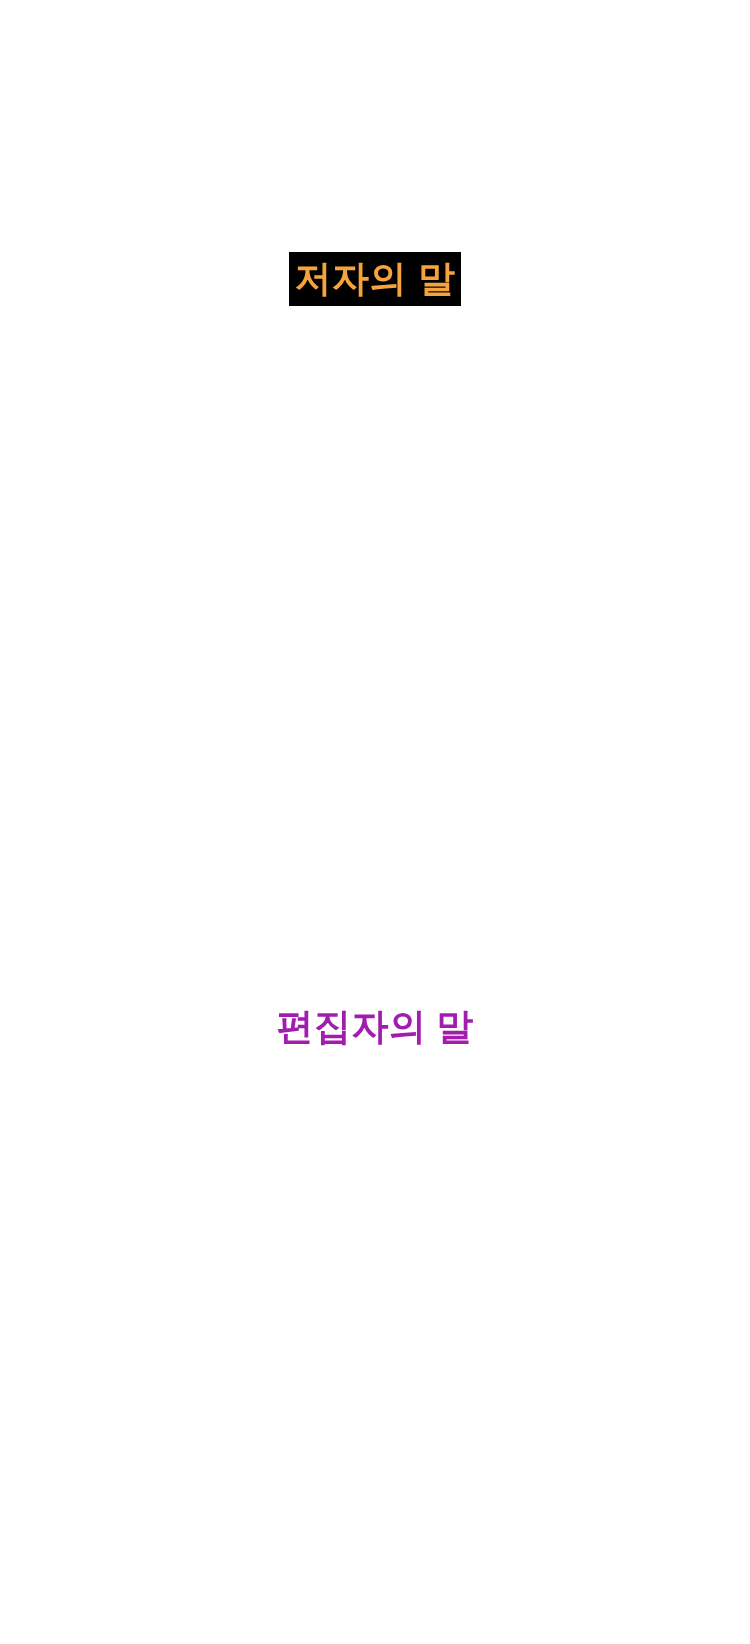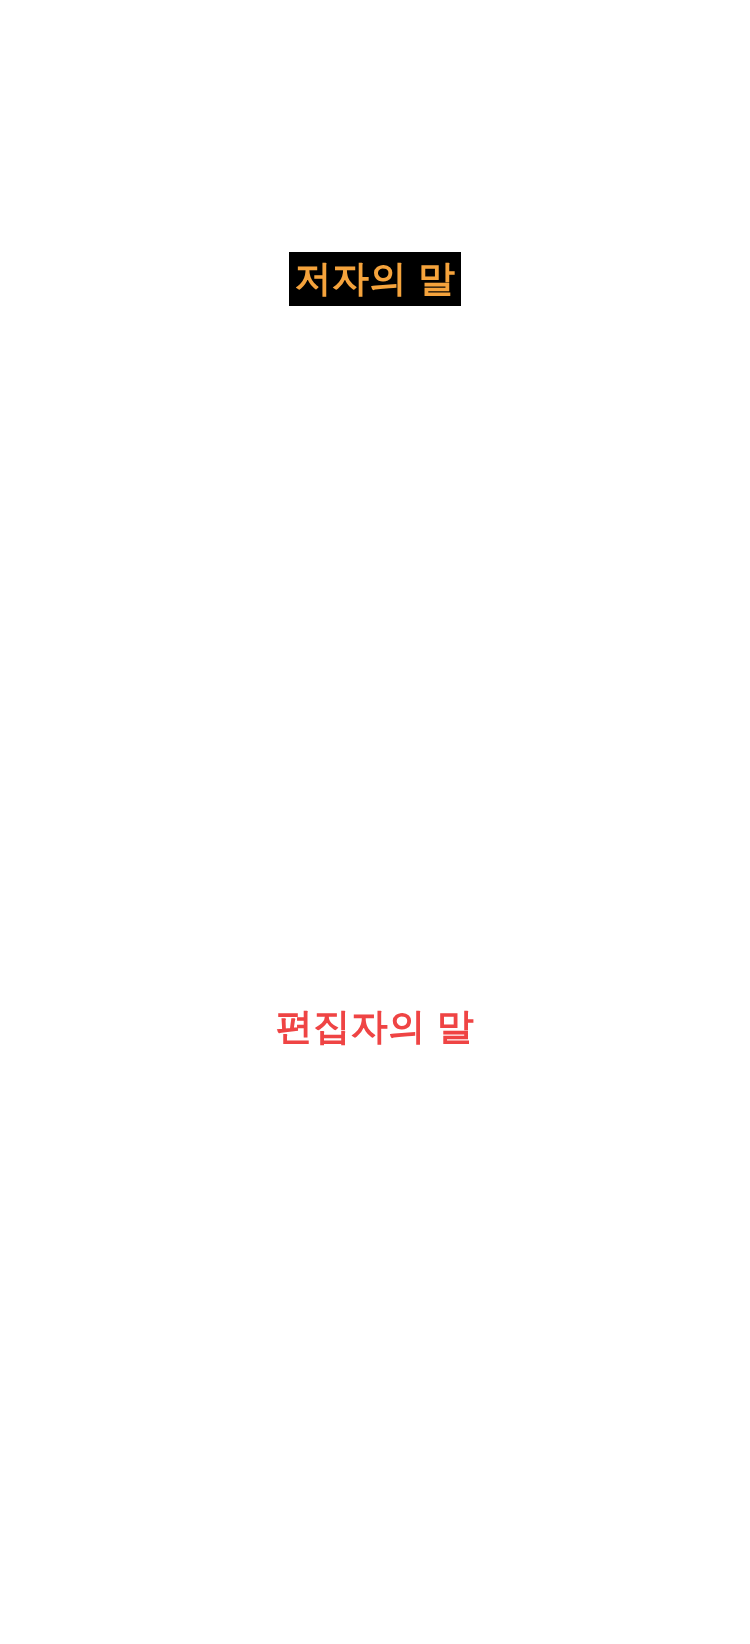--- a/index.html
+++ b/index.html
@@ -47,26 +47,27 @@
     font-size: 37px;
     line-height: 54px;
     font-weight: 700;
     letter-spacing: 0.5px;
     padding: 0 6px;
   }
 
   
   .heading-editor .heading-text {
     display: inline-block;
-    color: #ef4444;
+    color: #a21caf;
     font-size: 37px;
     line-height: 54px;
     font-weight: 700;
     letter-spacing: 0.5px;
     padding: 0 6px;
+    font-family: Liberation Serif, serif;
   }
 
   
   .body-region {
     position: absolute;
     left: 96px;
     width: 558px;
     color: #222222;
     font-size: 20px;
     line-height: 36px;

